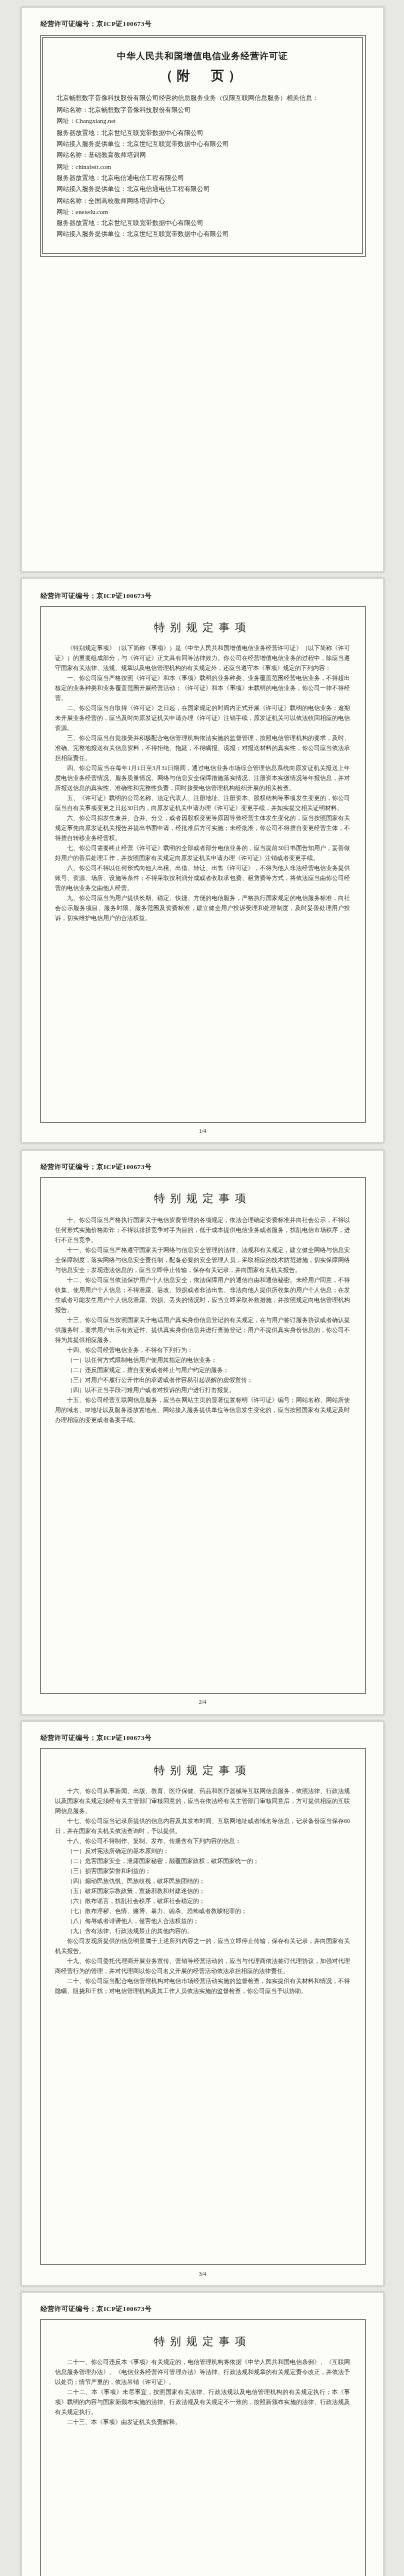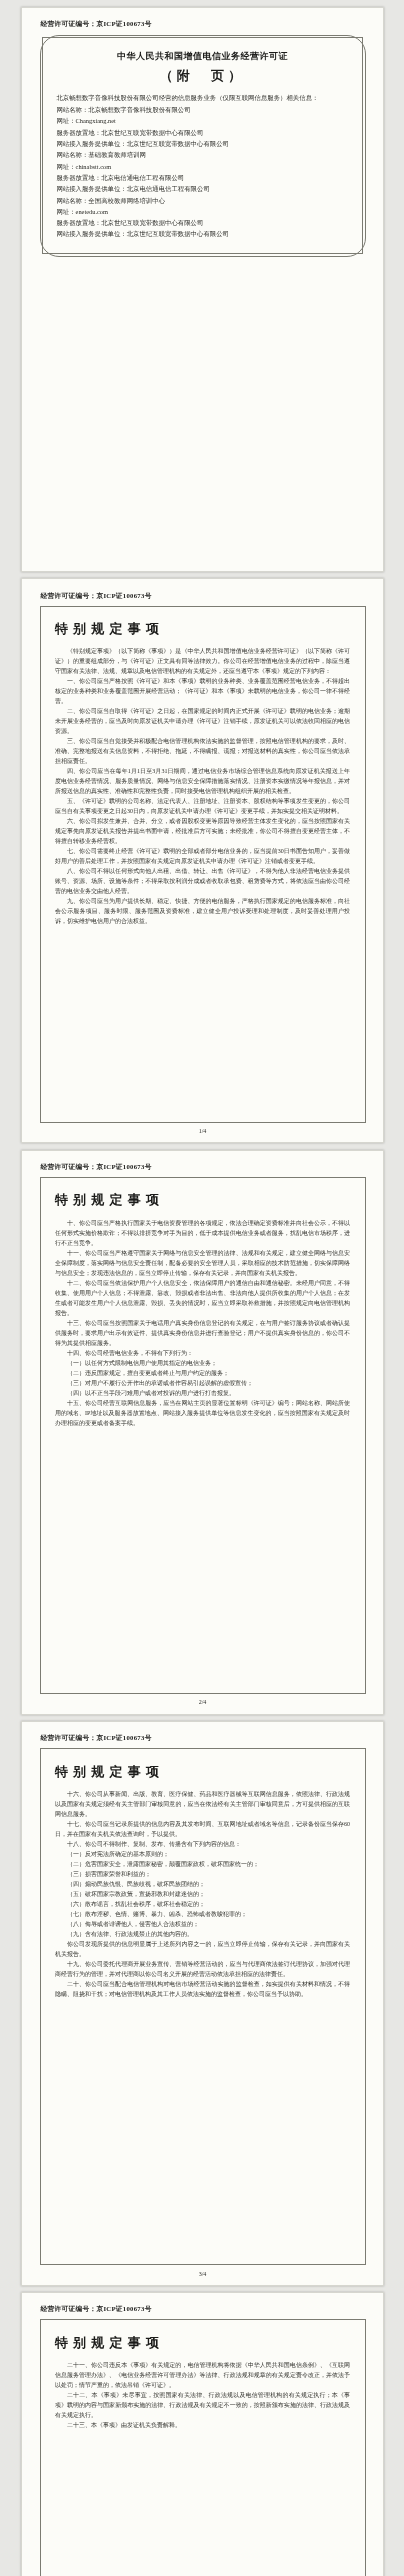--- a/index.html
+++ b/index.html
@@ -23,21 +23,21 @@
   }
   .page-header {
     font-size: 6.7px;
     font-weight: bold;
     color: #1c1c1a;
     letter-spacing: 0.3px;
     margin: 1px 0 5.2px 1px;
     flex: 0 0 auto;
   }
   .frame { border: 0.5px solid #7b7b72; background: #fcfcf8; }
-  .frame-double { padding: 1.5px; flex: 0 0 auto; border-radius: 19px; }
+  .frame-double { padding: 1.5px; flex: 0 0 auto; }
   .frame-double .frame-inner {
     border: 0.5px solid #7b7b72;
     padding: 9.3px 13.4px 13.4px;
   }
   .cert-title {
     text-align: center;
     font-size: 9px;
     font-weight: bold;
     color: #1d1d1b;
     letter-spacing: 0.5px;
@@ -63,23 +63,23 @@
     line-height: 11.3px;
     color: #2b2b27;
     text-align: justify;
   }
   .prov-frame {
     flex: 1 1 auto;
     padding: 12.4px 14.4px;
     overflow: hidden;
   }
   .prov-title {
-    text-align: left;
-    font-size: 13px;
-    font-weight: bold;
+    text-align: center;
+    font-size: 11px;
+    font-weight: normal;
     letter-spacing: 5.2px;
     color: #1b1b19;
     margin: 1px 0 8.2px;
     font-family: "Liberation Sans", "DejaVu Sans", sans-serif;
   }
   .para {
     font-size: 6px;
     line-height: 10px;
     text-align: justify;
     text-indent: 2em;

